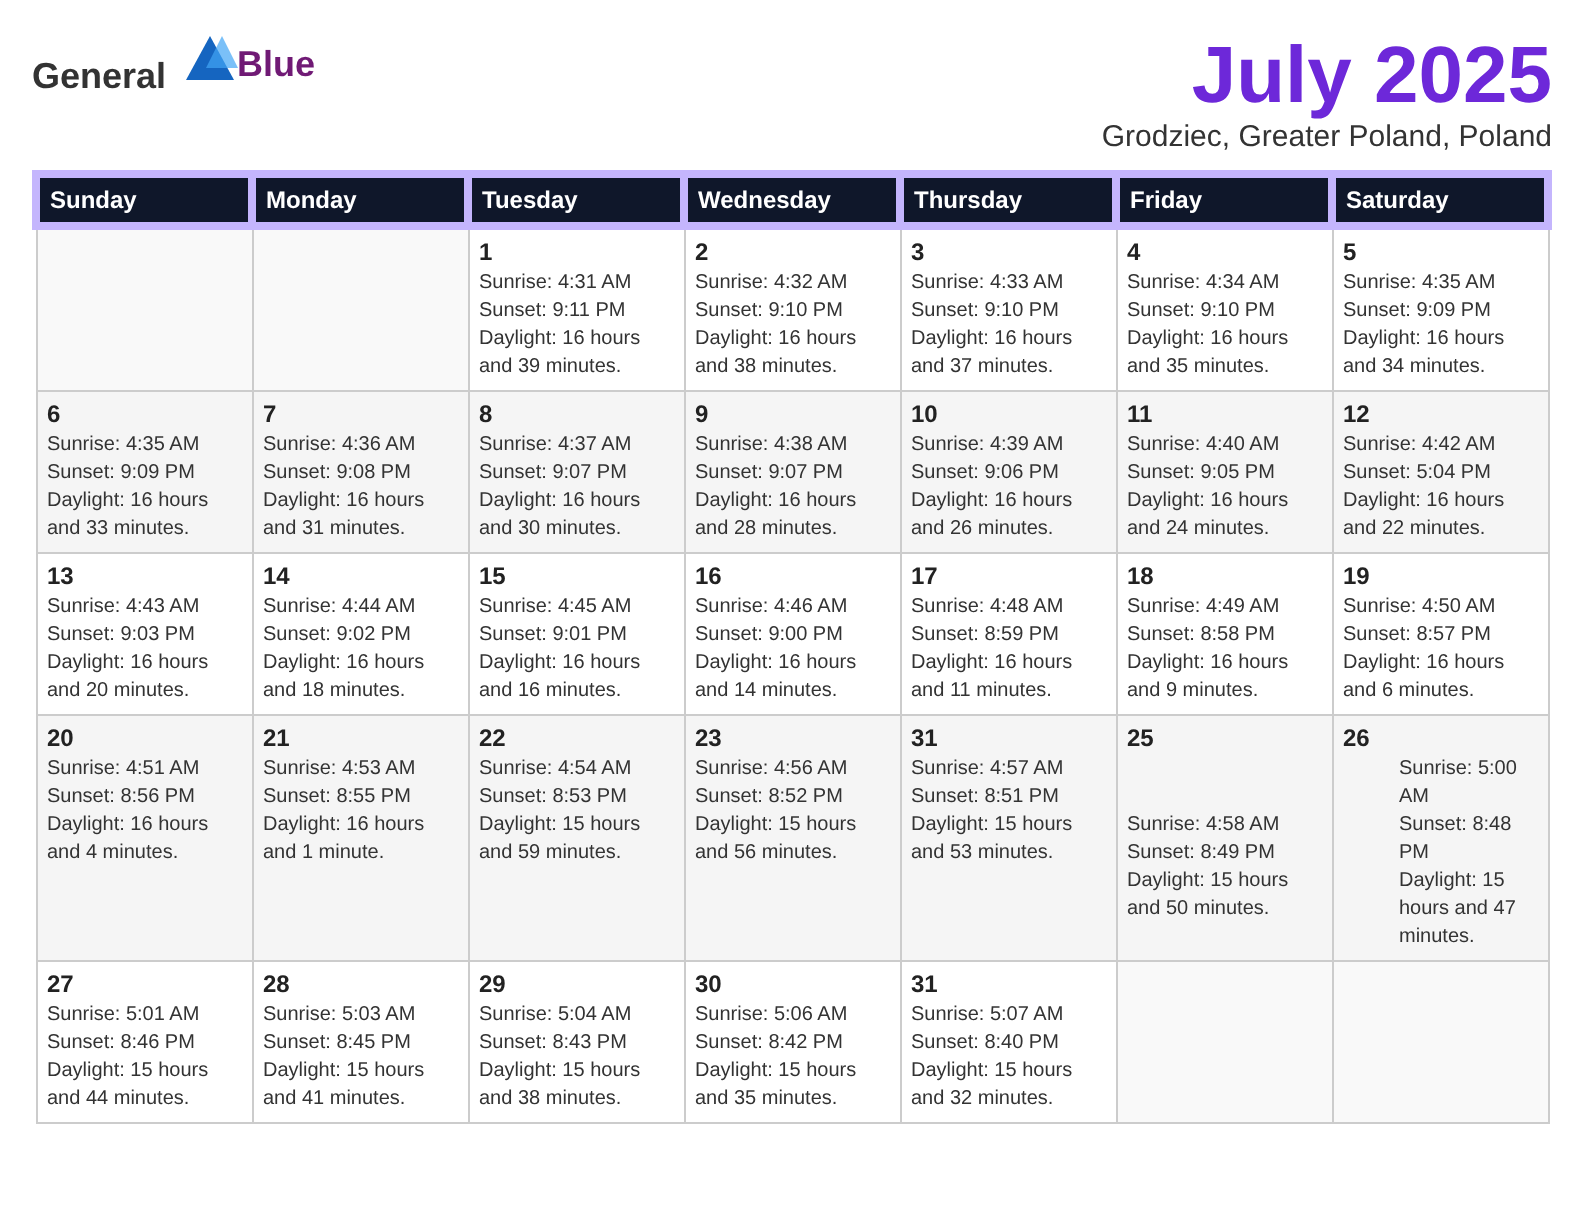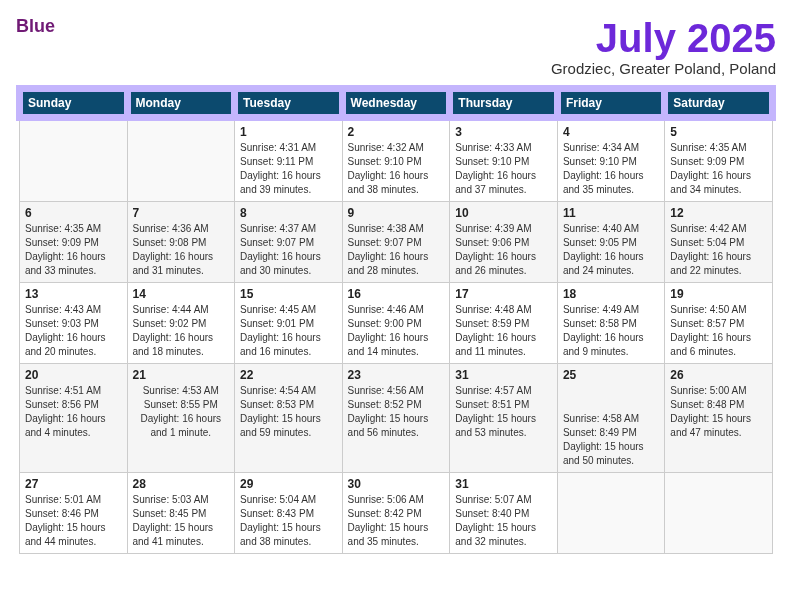--- a/index.html
+++ b/index.html
@@ -47,27 +47,27 @@
     .location {
       font-size: 15px;
       color: #333;
     }
     table {
       width: 100%;
       border-collapse: collapse;
       font-size: 10.5px;
     }
     thead tr th {
-      background-color: #0c4a6e;
+      background-color: #0f172a;
       color: #fff;
       text-align: left;
       padding: 4px 5px;
       font-size: 12px;
       font-weight: bold;
-      border: 7px solid #c4b5fd;
+      border: 4px solid #c4b5fd;
     }
     tbody tr td {
       border: 1px solid #ccc;
       vertical-align: top;
       padding: 4px 5px;
       height: 80px;
       width: 108px;
       background: #fff;
     }
     tbody tr:nth-child(even) td {
@@ -87,20 +87,27 @@
     }
     .empty-cell {
       background: #f9f9f9;
     }
   </style>
 </head>
 <body>
 
 <div class="header-area">
   <div class="logo">
+    <div>
+      <span class="logo-text-general">General</span>
+      <svg class="logo-icon" viewBox="0 0 28 28">
+        <polygon points="14,2 26,24 2,24" fill="#1565c0"></polygon>
+        <polygon points="20,2 28,18 12,18" fill="#42a5f5" opacity="0.7"></polygon>
+      </svg>
+    </div>
     <div>
       <span class="logo-text-blue">Blue</span>
     </div>
   </div>
   <div class="title-area">
     <div class="month-year">July 2025</div>
     <div class="location">Grodziec, Greater Poland, Poland</div>
   </div>
 </div>
 
@@ -241,21 +248,21 @@
       </tr>
       <tr>
         <td>
           <span class="day-number">20</span>
           <div class="day-info" style="white-space: pre-line;">Sunrise: 4:51 AM
 Sunset: 8:56 PM
 Daylight: 16 hours and 4 minutes.</div>
         </td>
         <td>
           <span class="day-number">21</span>
-          <div class="day-info" style="white-space: pre-line; text-align: center;">Sunrise: 4:53 AM
+          <div class="day-info" style="white-space: pre-line;">Sunrise: 4:53 AM
 Sunset: 8:55 PM
 Daylight: 16 hours and 1 minute.</div>
         </td>
         <td>
           <span class="day-number">22</span>
           <div class="day-info" style="white-space: pre-line;">Sunrise: 4:54 AM
 Sunset: 8:53 PM
 Daylight: 15 hours and 59 minutes.</div>
         </td>
         <td>
@@ -271,21 +278,21 @@
 Daylight: 15 hours and 53 minutes.</div>
         </td>
         <td>
           <span class="day-number">25</span>
           <div class="day-info" style="white-space: pre-line; margin-top: 30px;">Sunrise: 4:58 AM
 Sunset: 8:49 PM
 Daylight: 15 hours and 50 minutes.</div>
         </td>
         <td>
           <span class="day-number">26</span>
-          <div class="day-info" style="white-space: pre-line;">Sunrise: 5:00 AM
+          <div class="day-info" style="white-space: pre-line; margin-left: 28px;">Sunrise: 5:00 AM
 Sunset: 8:48 PM
 Daylight: 15 hours and 47 minutes.</div>
         </td>
       </tr>
       <tr>
         <td>
           <span class="day-number">27</span>
           <div class="day-info" style="white-space: pre-line;">Sunrise: 5:01 AM
 Sunset: 8:46 PM
 Daylight: 15 hours and 44 minutes.</div>

